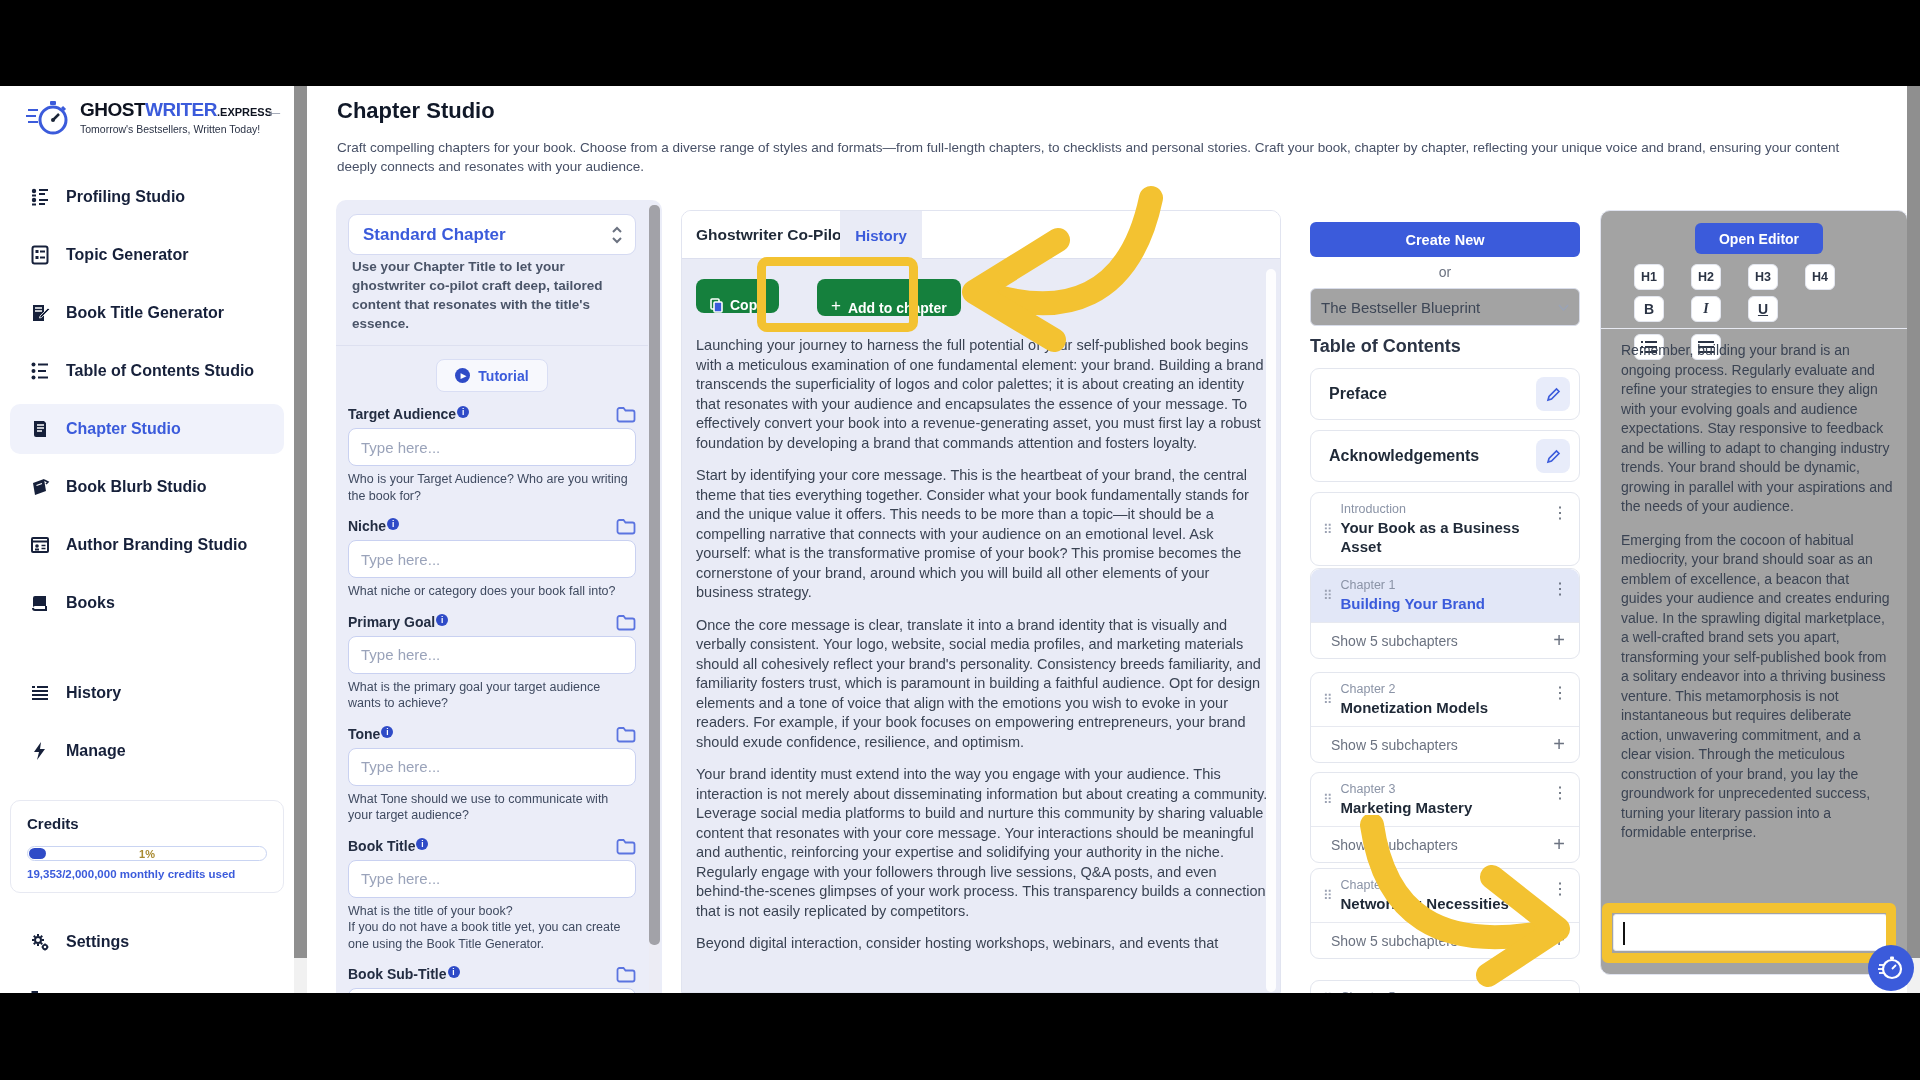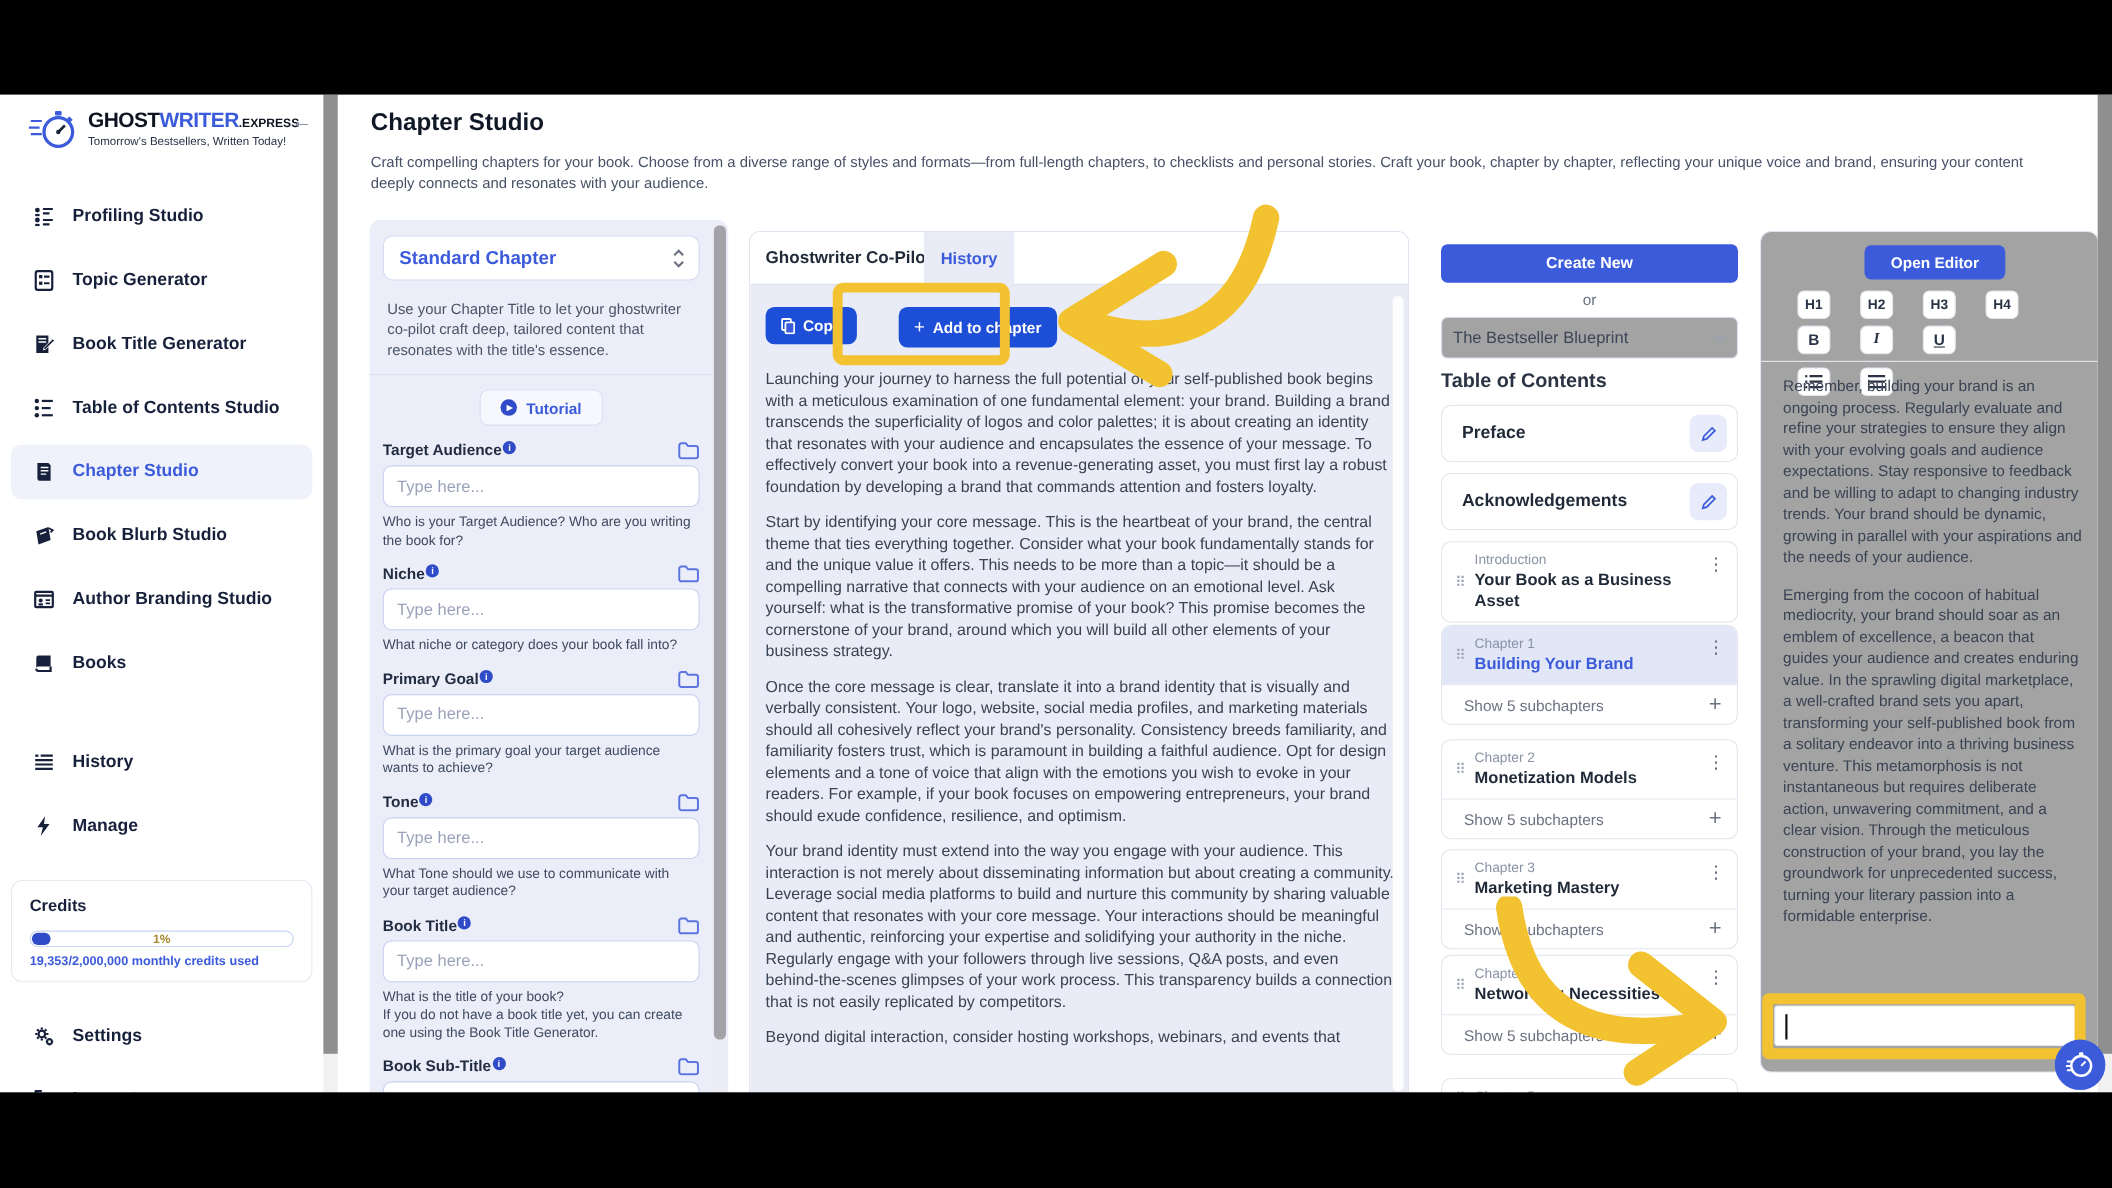--- a/index.html
+++ b/index.html
@@ -37,40 +37,40 @@
   .sb-thumb { background:#8f8f8f; position:absolute; left:0; right:0; }
 
   
   .page-title { position:absolute; left:337px; top:98px; font-size:22px; font-weight:bold; color:#101828; }
   .page-desc { position:absolute; left:337px; top:138px; width:1545px; font-size:13.5px; line-height:19px; color:#475066; }
 
   
   .form-panel { position:absolute; left:336px; top:200px; width:326px; height:793px; background:#ebedf8; border-radius:10px 10px 0 0; padding:14px 26px 0 12px; }
   .type-select { display:flex; align-items:center; justify-content:space-between; background:#fff; border:1px solid #d5daf2; border-radius:9px; height:41px; padding:0 12px 0 14px; cursor:pointer; }
   .type-select-value { color:#3b5bdb; font-size:17px; font-weight:bold; }
-  .type-desc { margin:16px 2px 0 4px; font-size:13.5px; line-height:19px; color:#4a5468; }
+  .type-desc { margin:2px 2px 0 4px; font-size:13.5px; line-height:19px; color:#4a5468;font-weight:bold; }
   .form-divider { height:1px; background:#dde0f0; margin:12px -12px 0 -12px; }
   .tutorial-btn { margin:13px auto 0 auto; display:flex; align-items:center; justify-content:center; gap:8px; width:112px; height:33px; background:#f7f8fd; border:1px solid #d9def4; border-radius:8px; color:#3b5bdb; font-size:14px; font-weight:bold; cursor:pointer; }
   .play-dot { display:inline-flex; align-items:center; justify-content:center; width:15px; height:15px; border-radius:50%; background:#2f4bc7; color:#fff; font-size:7px; padding-left:1px; }
   .field { margin-top:14px; }
   .field-label-row { display:flex; align-items:flex-start; justify-content:space-between; }
   .field-label { font-size:14px; font-weight:bold; color:#232d42; }
   .info-dot { display:inline-block; width:12px; height:12px; border-radius:50%; background:#2f4bc7; color:#fff; font-size:8.5px; font-weight:bold; text-align:center; line-height:12px; vertical-align:top; margin-left:1px; font-style:normal; }
   .field-input { margin-top:5px; width:100%; height:38px; background:#fff; border:1px solid #c9d1f1; border-radius:8px; padding:0 12px; font-size:15px; color:#4d7c0f; font-family:"Liberation Sans",sans-serif; }
   .field-input::placeholder { color:#9aa3ba; }
   .field-helper { margin-top:5px; font-size:12.5px; line-height:16.5px; color:#3f4a60; }
 
   
   .cp-panel { position:absolute; left:681px; top:210px; width:600px; height:783px; background:#fff; border:1px solid #e1e4f0; border-radius:10px 10px 0 0; overflow:hidden; }
   .cp-header { position:relative; height:48px; background:#fff; border-bottom:1px solid #dcdfee; }
   .cp-tab-active { position:absolute; left:14px; top:0; height:48px; display:flex; align-items:center; font-size:15.5px; font-weight:bold; color:#1f2937; cursor:pointer; }
   .cp-tab-history { position:absolute; left:158px; top:0; width:82px; height:48px; background:#e9ebf6; display:flex; align-items:center; justify-content:center; font-size:15px; font-weight:bold; color:#3b5bdb; cursor:pointer; }
   .cp-content { position:absolute; left:0; top:48px; right:0; bottom:0; background:#e9ebf6; padding:20px 24px 0 14px; }
   .cp-actions { display:flex; gap:38px; }
-  .btn-blue { display:inline-flex; align-items:center; gap:7px; background:#1d4ed8; color:#fff; border:none; border-radius:8px; height:34px; padding:0 14px; font-size:14px; font-weight:bold; cursor:pointer; font-family:"Liberation Sans",sans-serif; }
+  .btn-blue { display:inline-flex; align-items:flex-end; gap:7px; background:#15803d; color:#fff; border:none; border-radius:8px; height:34px; padding:0 14px; font-size:14px; font-weight:bold; cursor:pointer; font-family:"Liberation Sans",sans-serif; }
   .add-btn { height:37px; }
   .cp-text { margin-top:20px; width:572px; }
   .cp-text p, .ed-text p { font-size:14.5px; line-height:19.5px; color:#3a4353; margin-bottom:13px; }
   .cp-scrolltrack { position:absolute; right:4px; top:58px; width:10px; bottom:0; background:#fdfdfe; border-radius:6px; }
 
   
   .toc-panel { position:absolute; left:1310px; top:86px; width:270px; height:907px; }
   .toc-abs { position:absolute; left:0; width:270px; }
   .create-btn { top:136px; height:35px; width:270px; background:#3b5bdb; color:#fff; font-size:14.5px; font-weight:bold; border:none; border-radius:6px; cursor:pointer; font-family:"Liberation Sans",sans-serif; }
   .or-label { top:178px; text-align:center; font-size:14px; color:#6b7280; }

